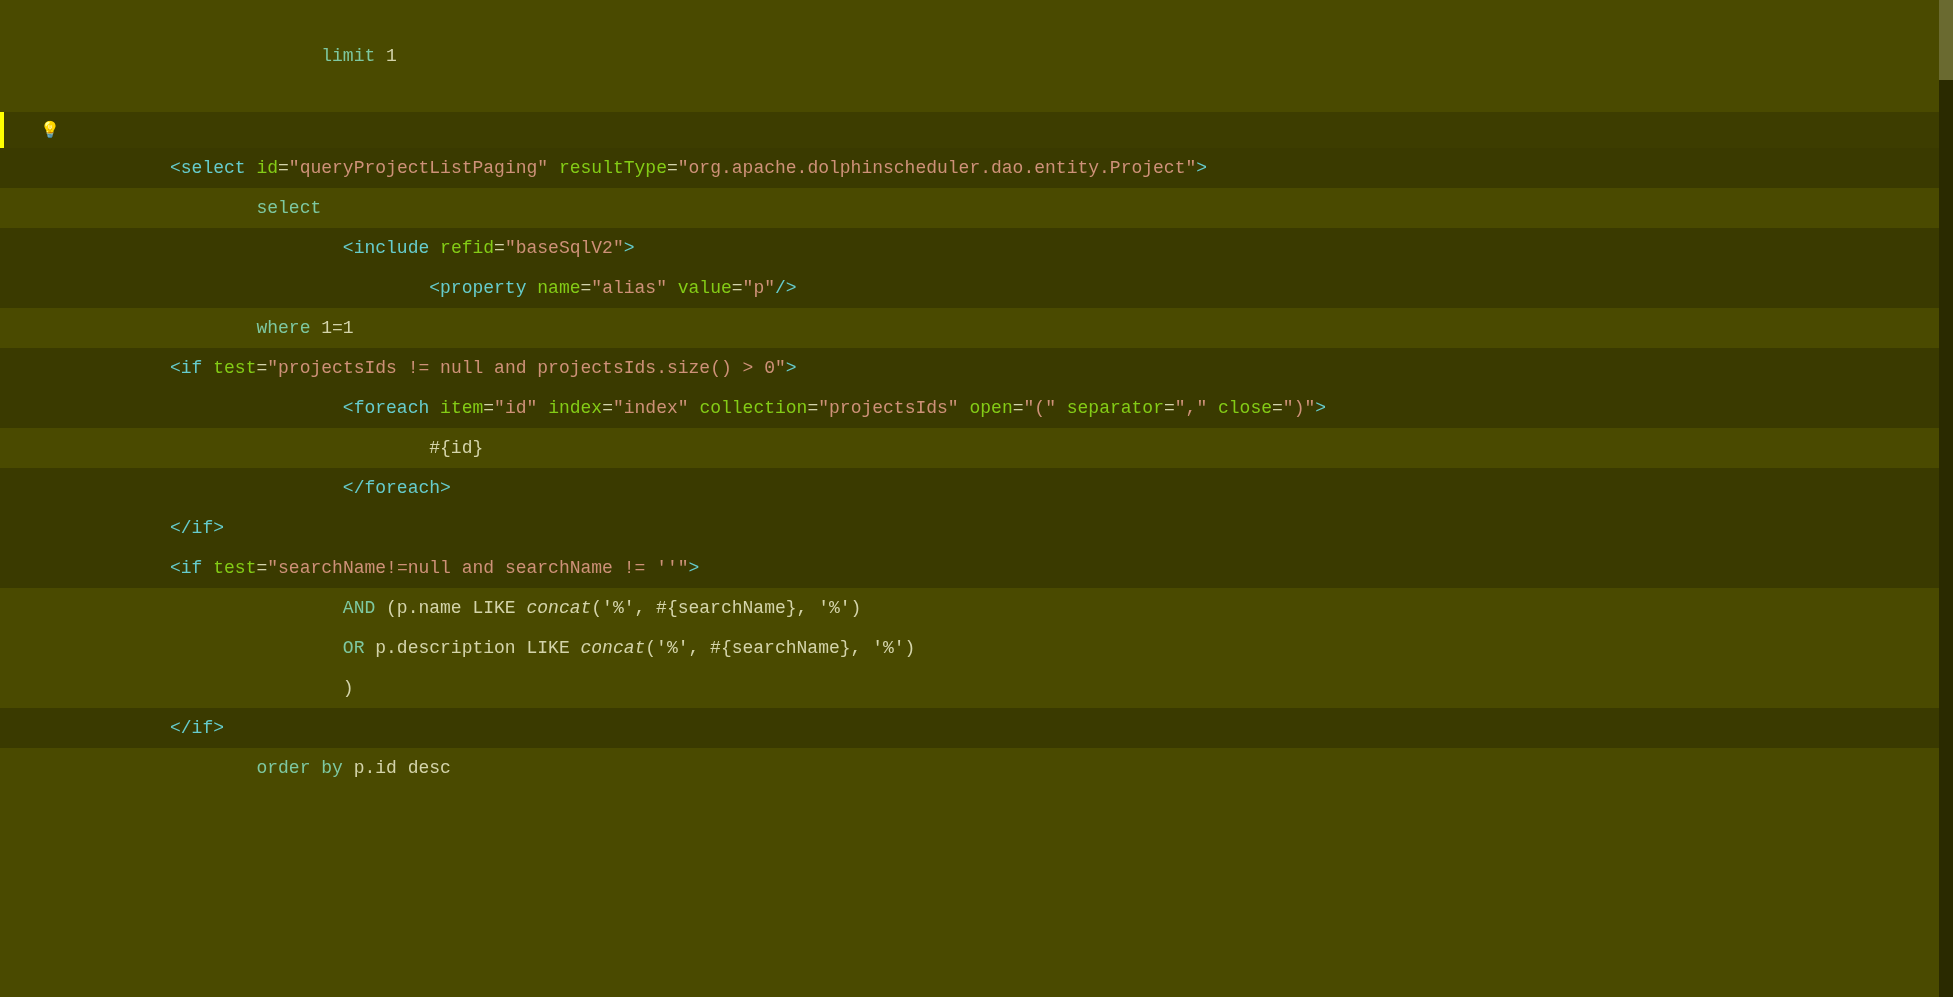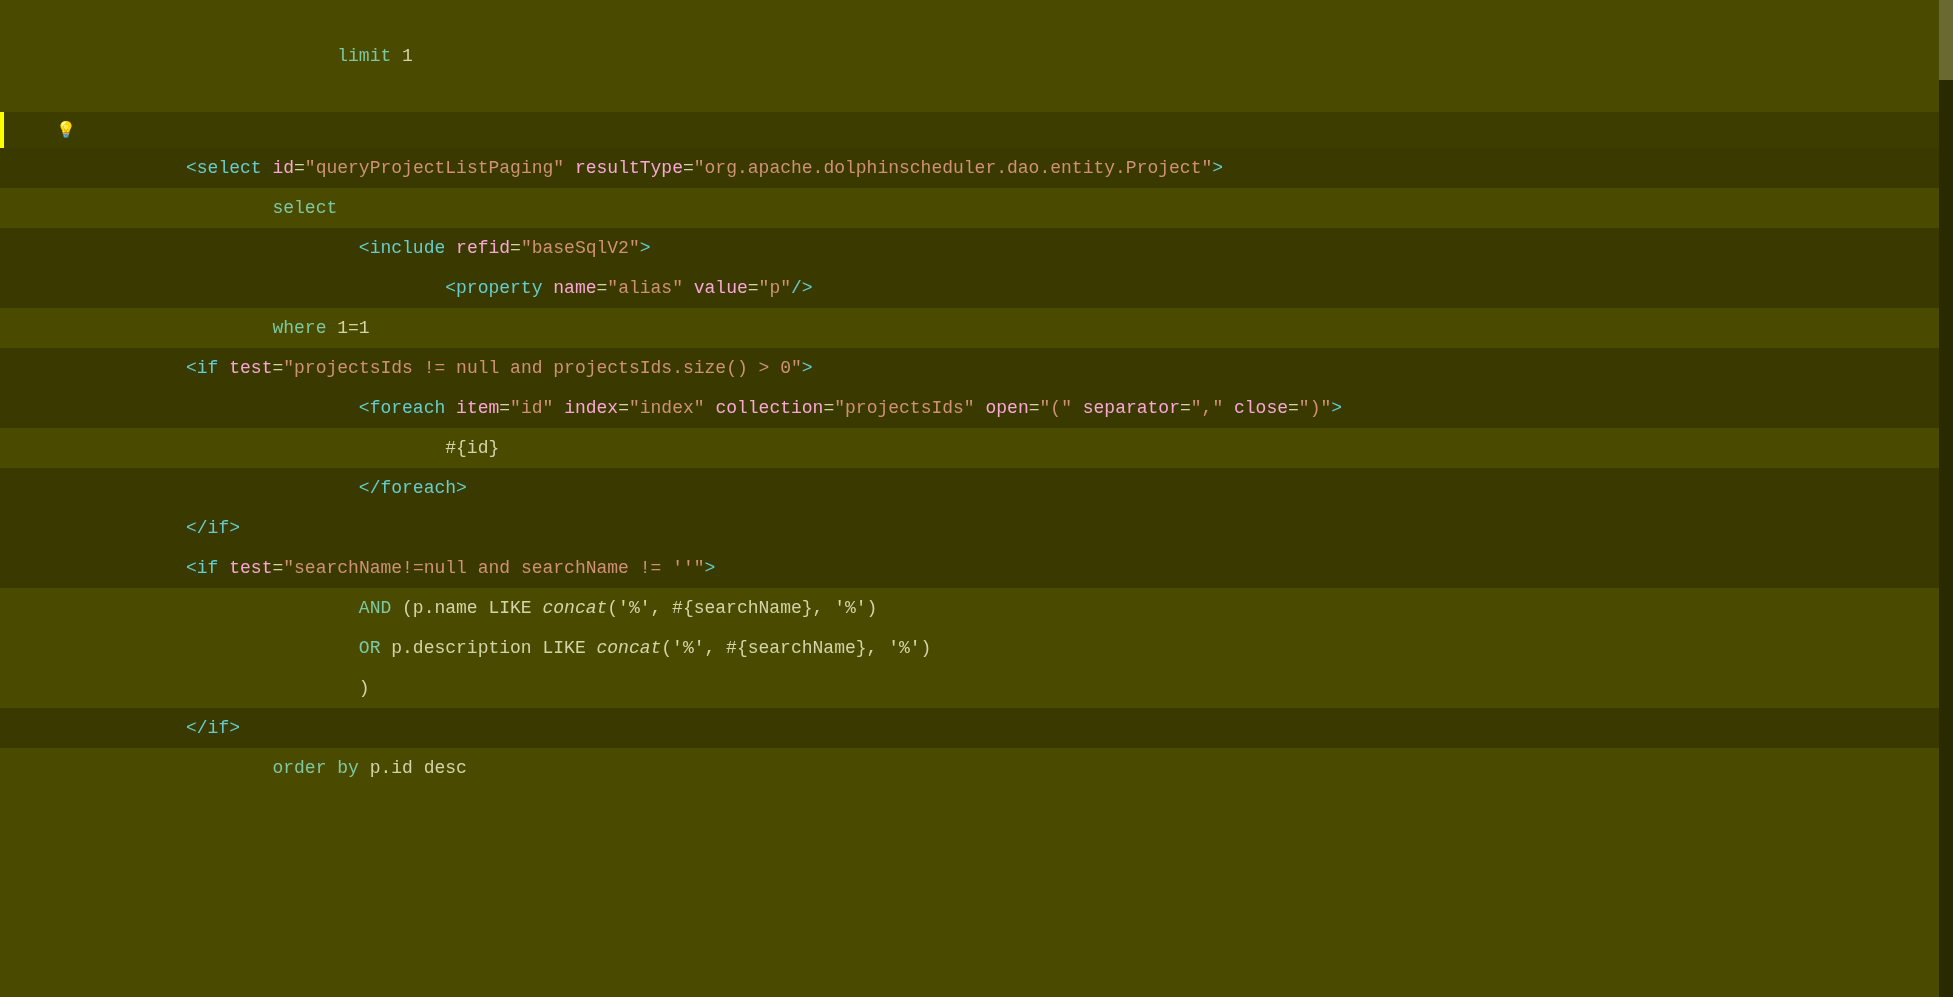--- a/index.html
+++ b/index.html
@@ -16,21 +16,21 @@
       background-color: #4a4a00;
       width: 100%;
       min-height: 997px;
       position: relative;
       padding: 0;
     }
     .line {
       display: flex;
       align-items: center;
       min-height: 36px;
-      padding: 2px 16px;
+      padding: 2px 0;
       white-space: pre;
       position: relative;
     }
     .line-content {
       padding-left: 100px;
       white-space: pre;
       font-size: 18px;
       line-height: 36px;
     }
     .gutter {
@@ -45,21 +45,21 @@
       user-select: none;
       flex-shrink: 0;
     }
     .highlight-line-dark {
       background-color: #3a3a00;
     }
     .string-val { color: #ce9178; }
     .normal { color: #d4d4aa; }
     .tag-bracket { color: #6cc; }
     .tag-name { color: #6cc; }
-    .attr-key { color: #f9a8d4; }
+    .attr-key { color: #84cc16; }
     .eq { color: #d4d4aa; }
     .sql-kw { color: #7ec8a0; }
     .sql-alias { color: #9dc; font-style: italic; font-weight: bold; }
     .scrollbar-right {
       position: absolute;
       right: 0;
       top: 0;
       width: 14px;
       height: 100%;
       background: #2a2a00;

